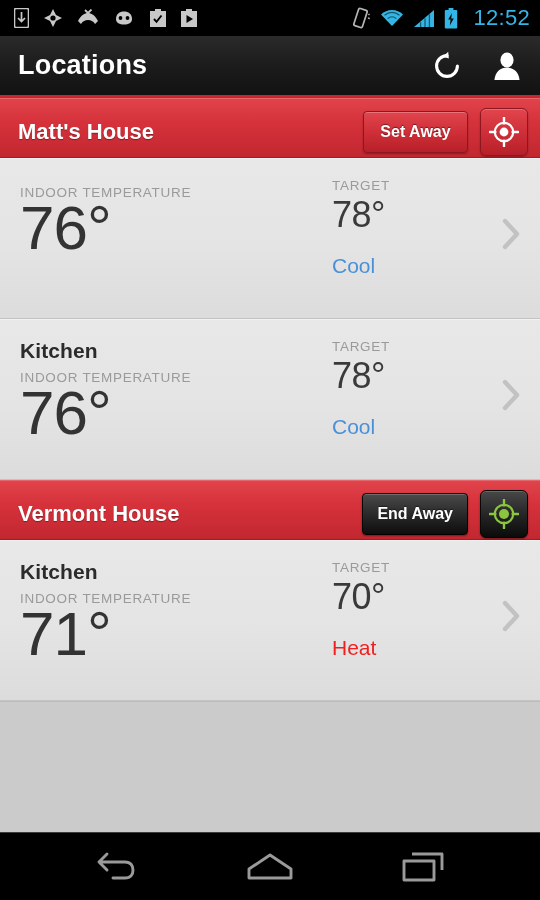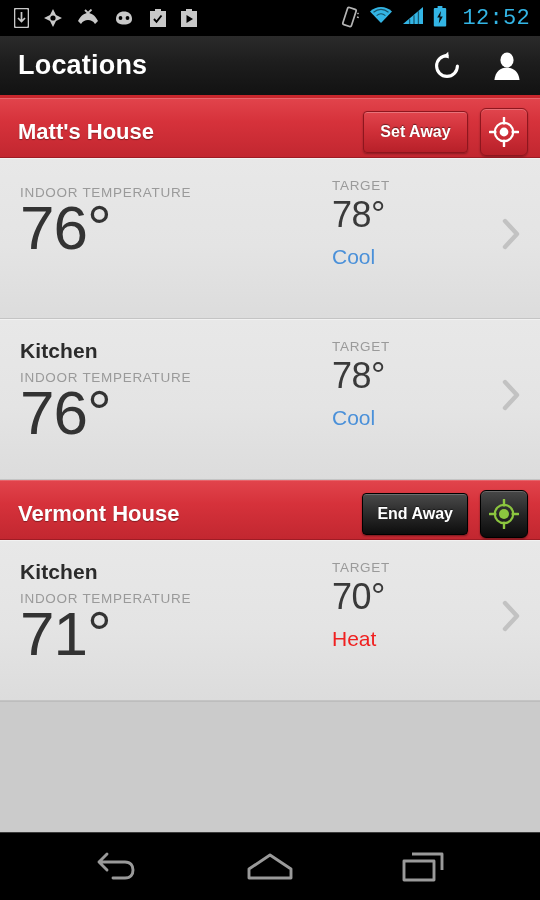--- a/index.html
+++ b/index.html
@@ -11,21 +11,21 @@
     -webkit-font-smoothing:antialiased;
   }
   #app { position:relative; width:540px; height:900px; display:flex; flex-direction:column; }
 
   
   .statusbar {
     height:36px; background:#000; display:flex; align-items:center;
     padding:0 10px 0 14px; flex:0 0 36px;
   }
   .sb-left { display:flex; align-items:center; gap:14px; flex:1; }
-  .sb-right { display:flex; gap:9px;font-family:Liberation Mono, monospace; }
+  .sb-right { display:flex; align-items:center; gap:9px; }
   .sb-icon { display:block; }
   .sb-clock {
     color:#33b5e5; font-size:22px; letter-spacing:.3px;
     margin-left:6px; font-weight:400;
   }
 
   
   .actionbar {
     flex:0 0 62px; height:62px; position:relative;
     background:linear-gradient(to bottom,#2b2b2b 0%,#1d1d1d 45%,#121212 100%);
@@ -101,21 +101,21 @@
   }
   .thermo .right {
     width:150px; padding:20px 0 0 0; text-align:left;
     display:flex; flex-direction:column; align-items:flex-start;
   }
   .target-label { font-size:13.5px; color:#9a9a9a; letter-spacing:.7px; }
   .target-temp {
     font-size:36px; color:#3a3a3a; font-weight:300;
     line-height:1.15; margin-top:1px; letter-spacing:-.5px;
   }
-  .mode { font-size:21px; font-weight:normal; margin-top:10px; }
+  .mode { font-size:21px; font-weight:normal; margin-top:19px; }
   .chevron-wrap {
     width:58px; display:flex; align-items:center; justify-content:center;
     align-self:stretch; padding-bottom:8px;
   }
 
   
   .filler { flex:1 1 auto; background:#cbcbcb; box-shadow:inset 0 1px 0 #bdbdbd; }
 
   
   .navbar {

